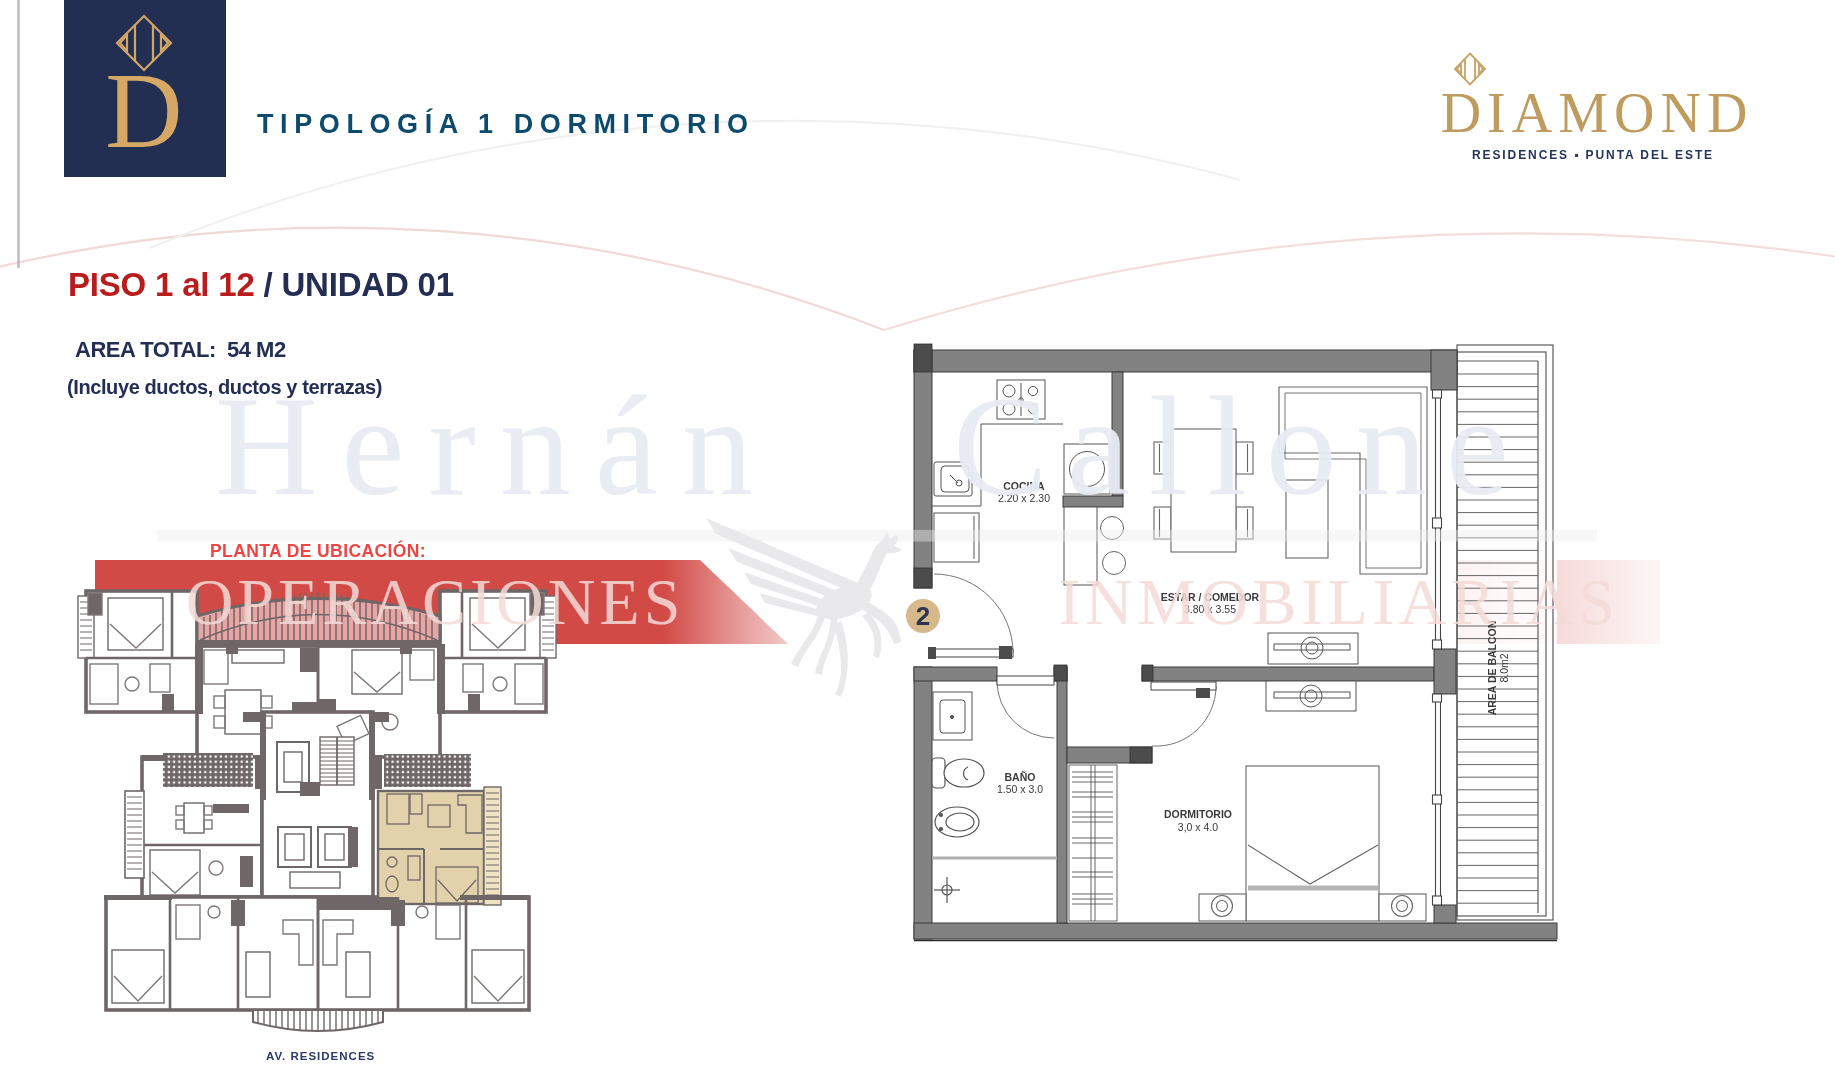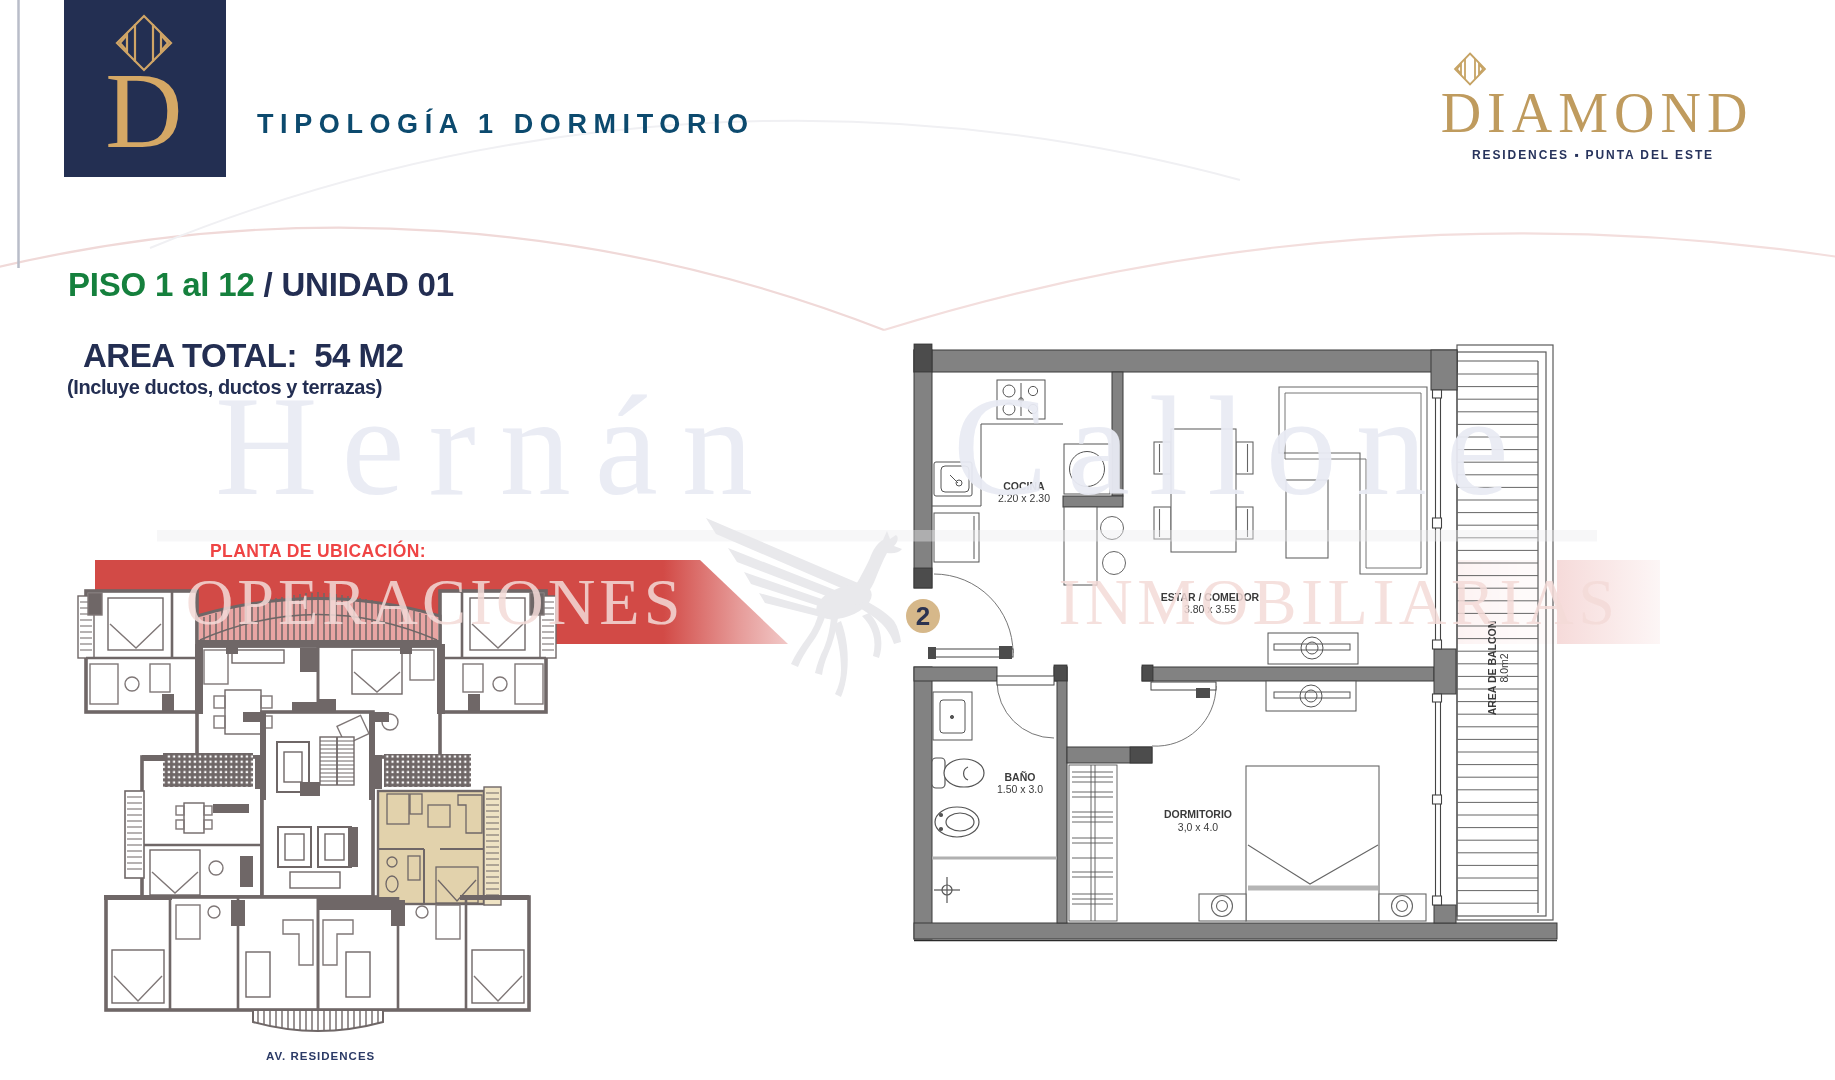--- a/index.html
+++ b/index.html
@@ -529,21 +529,21 @@
     <path d="M 0,-0.5 L 15,15 L 0,30.5 L -15,15 Z"></path>
     <path d="M -5,5 L -5,25 M 5,5 L 5,25"></path>
     <path d="M -9,10 L -13,15 L -9,20 Z"></path>
     <path d="M 9,10 L 13,15 L 9,20 Z"></path>
   </g>
   <text x="173" y="92" text-anchor="middle" font-family="Liberation Serif,serif" font-size="56" fill="#bf9b5e" letter-spacing="6">DIAMOND</text>
   <text x="169" y="119" text-anchor="middle" font-size="12" font-weight="bold" fill="#27335c" letter-spacing="1.9">RESIDENCES ▪ PUNTA DEL ESTE</text>
 </svg>
 
 <div class="abs" style="left:68px;top:266px;z-index:6;font-size:33px;font-weight:bold;letter-spacing:-0.2px;">
-  <span style="color:#15803d;">PISO 1 al 12</span><span style="color:#232e52;"> / UNIDAD 01</span>
+  <span style="color:#b91c1c;">PISO 1 al 12</span><span style="color:#232e52;"> / UNIDAD 01</span>
 </div>
 
-<div class="abs" style="left:83px;top:337px;z-index:6;color:#232e52;font-size:33px;font-weight:bold;letter-spacing:-0.5px;">AREA TOTAL: &nbsp;54 M2</div>
+<div class="abs" style="left:75px;top:337px;z-index:6;color:#232e52;font-size:22px;font-weight:bold;letter-spacing:-0.5px;">AREA TOTAL: &nbsp;54 M2</div>
 <div class="abs" style="left:67px;top:376px;z-index:6;color:#232e52;font-size:20px;font-weight:bold;letter-spacing:-0.4px;">(Incluye ductos, ductos y terrazas)</div>
 
 <div class="abs" style="left:210px;top:541px;z-index:6;color:#ef4444;font-size:17.5px;font-weight:bold;letter-spacing:0.4px;">PLANTA DE UBICACIÓN:</div>
 
 <div class="abs" style="left:266px;top:1050px;z-index:6;color:#2b3a66;font-size:11.5px;font-weight:bold;letter-spacing:1px;">AV. RESIDENCES</div>
 
 </body></html>

